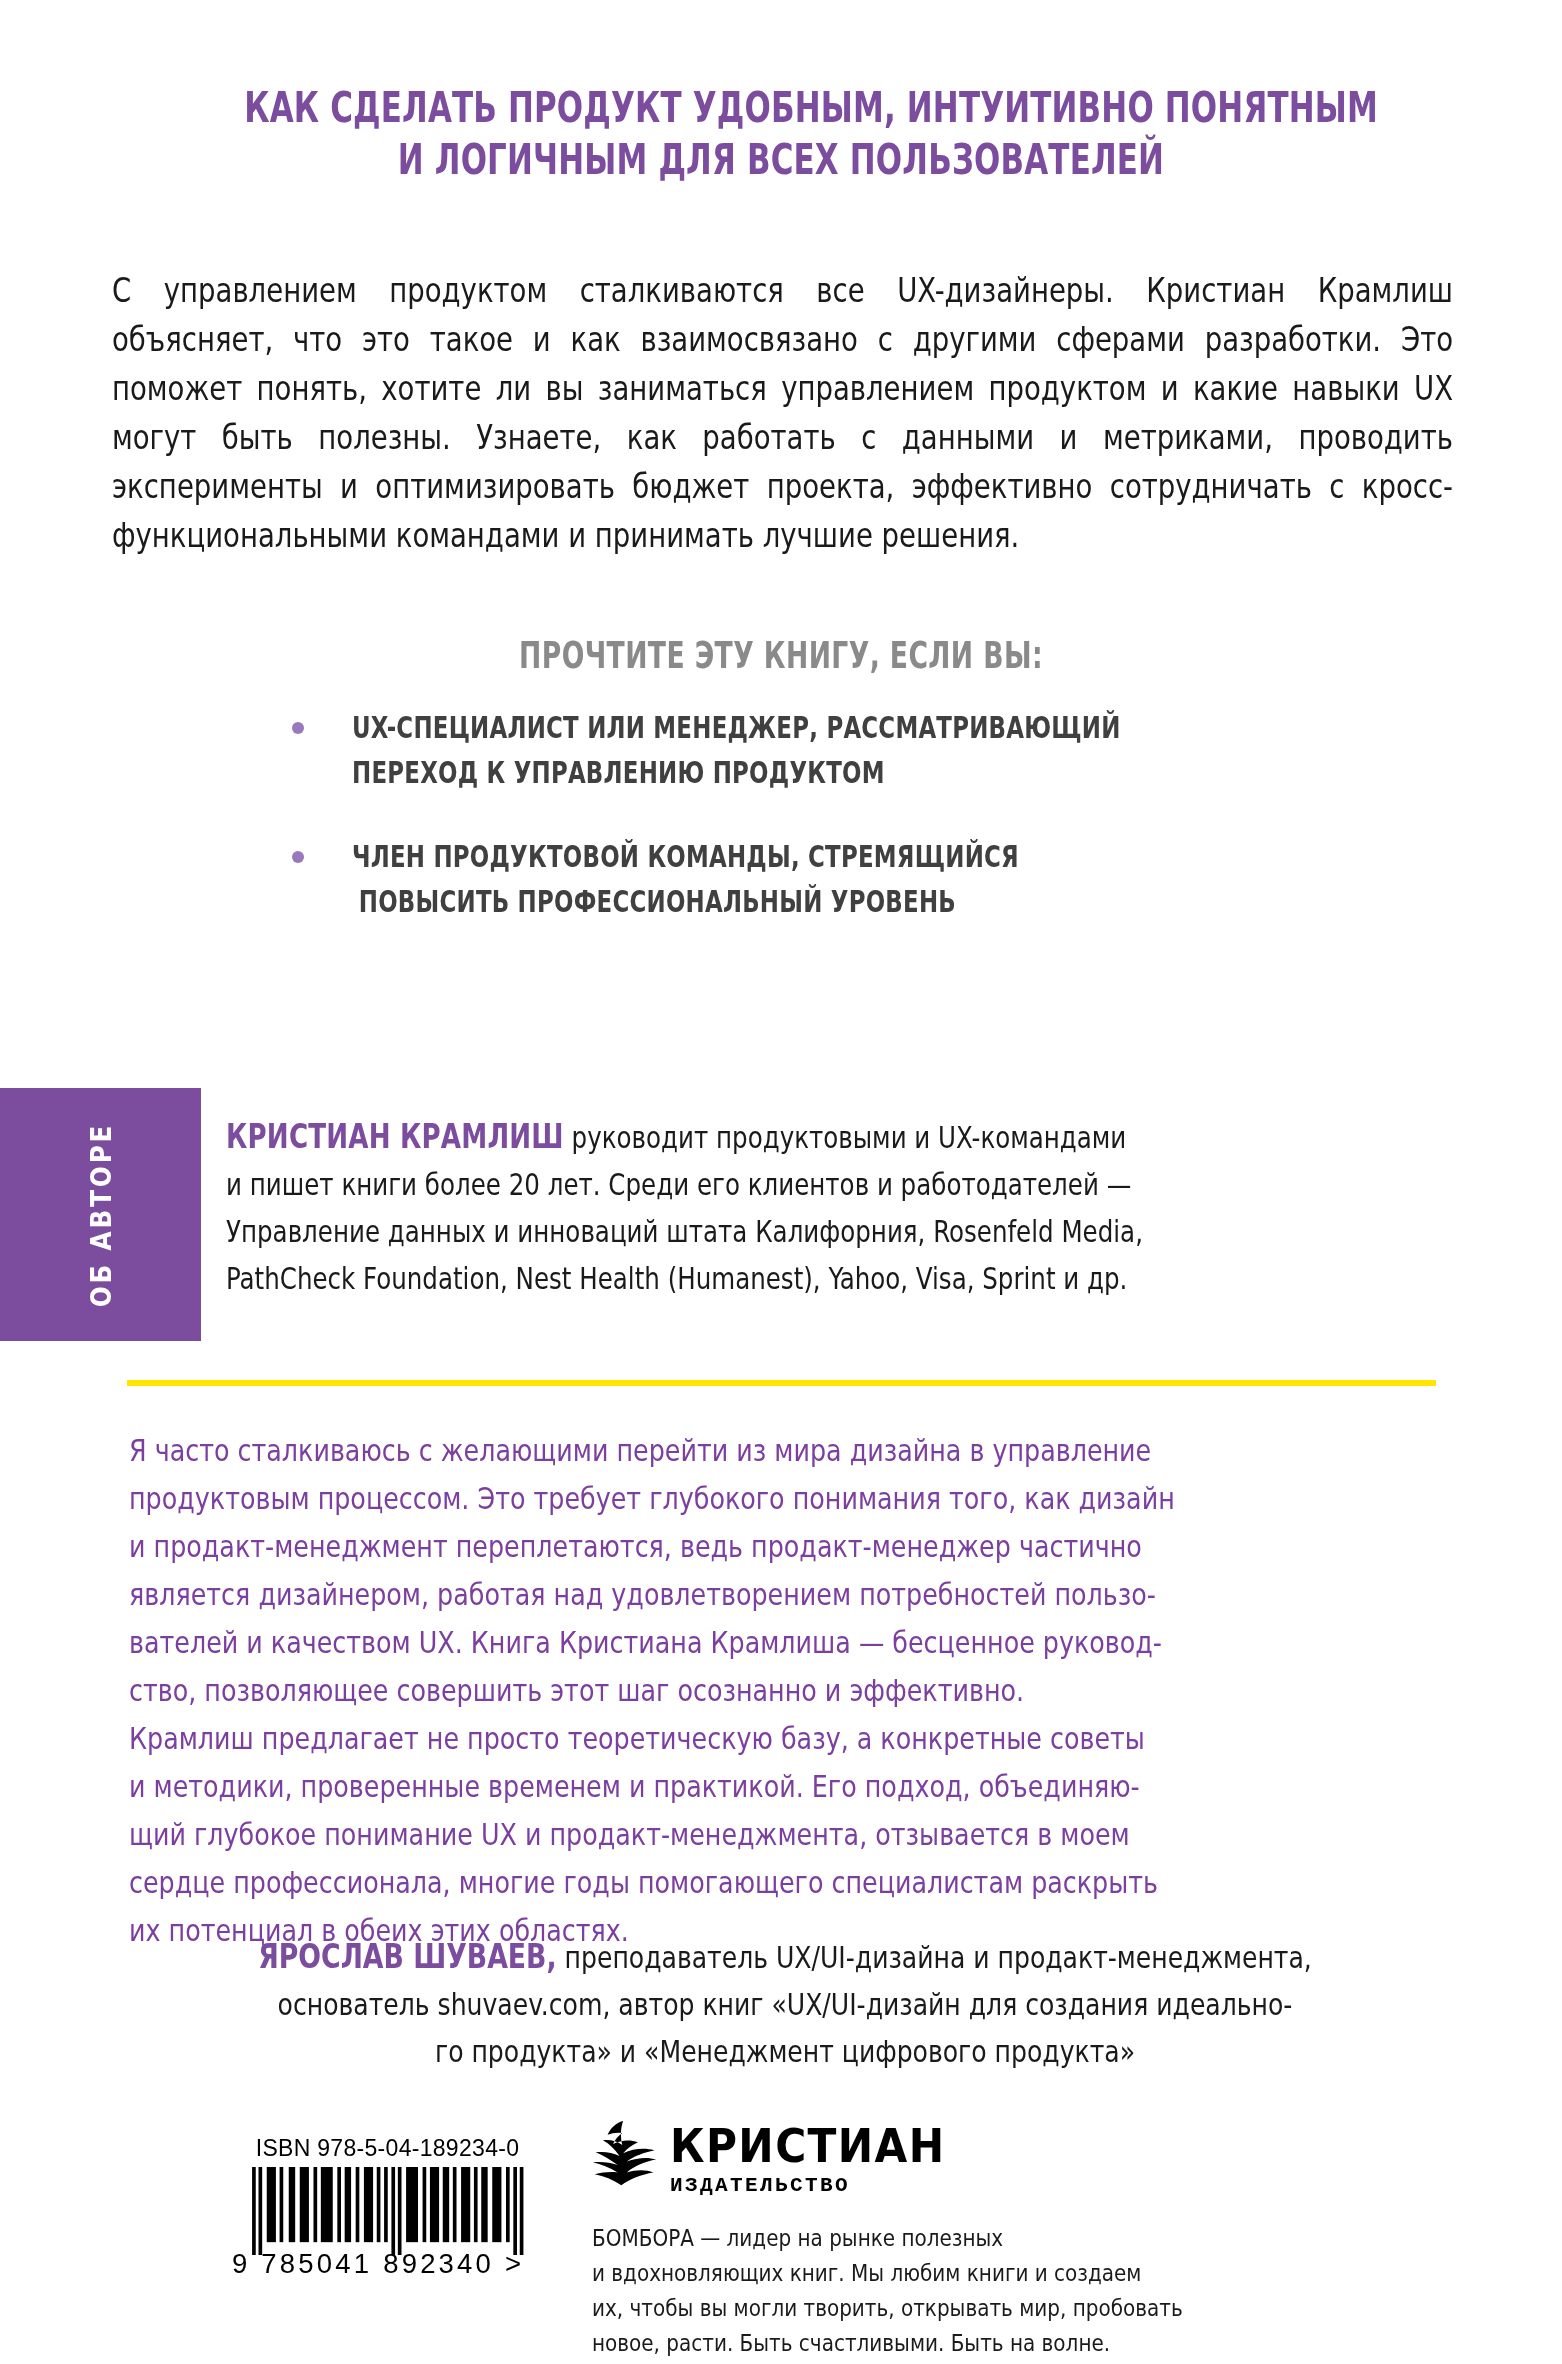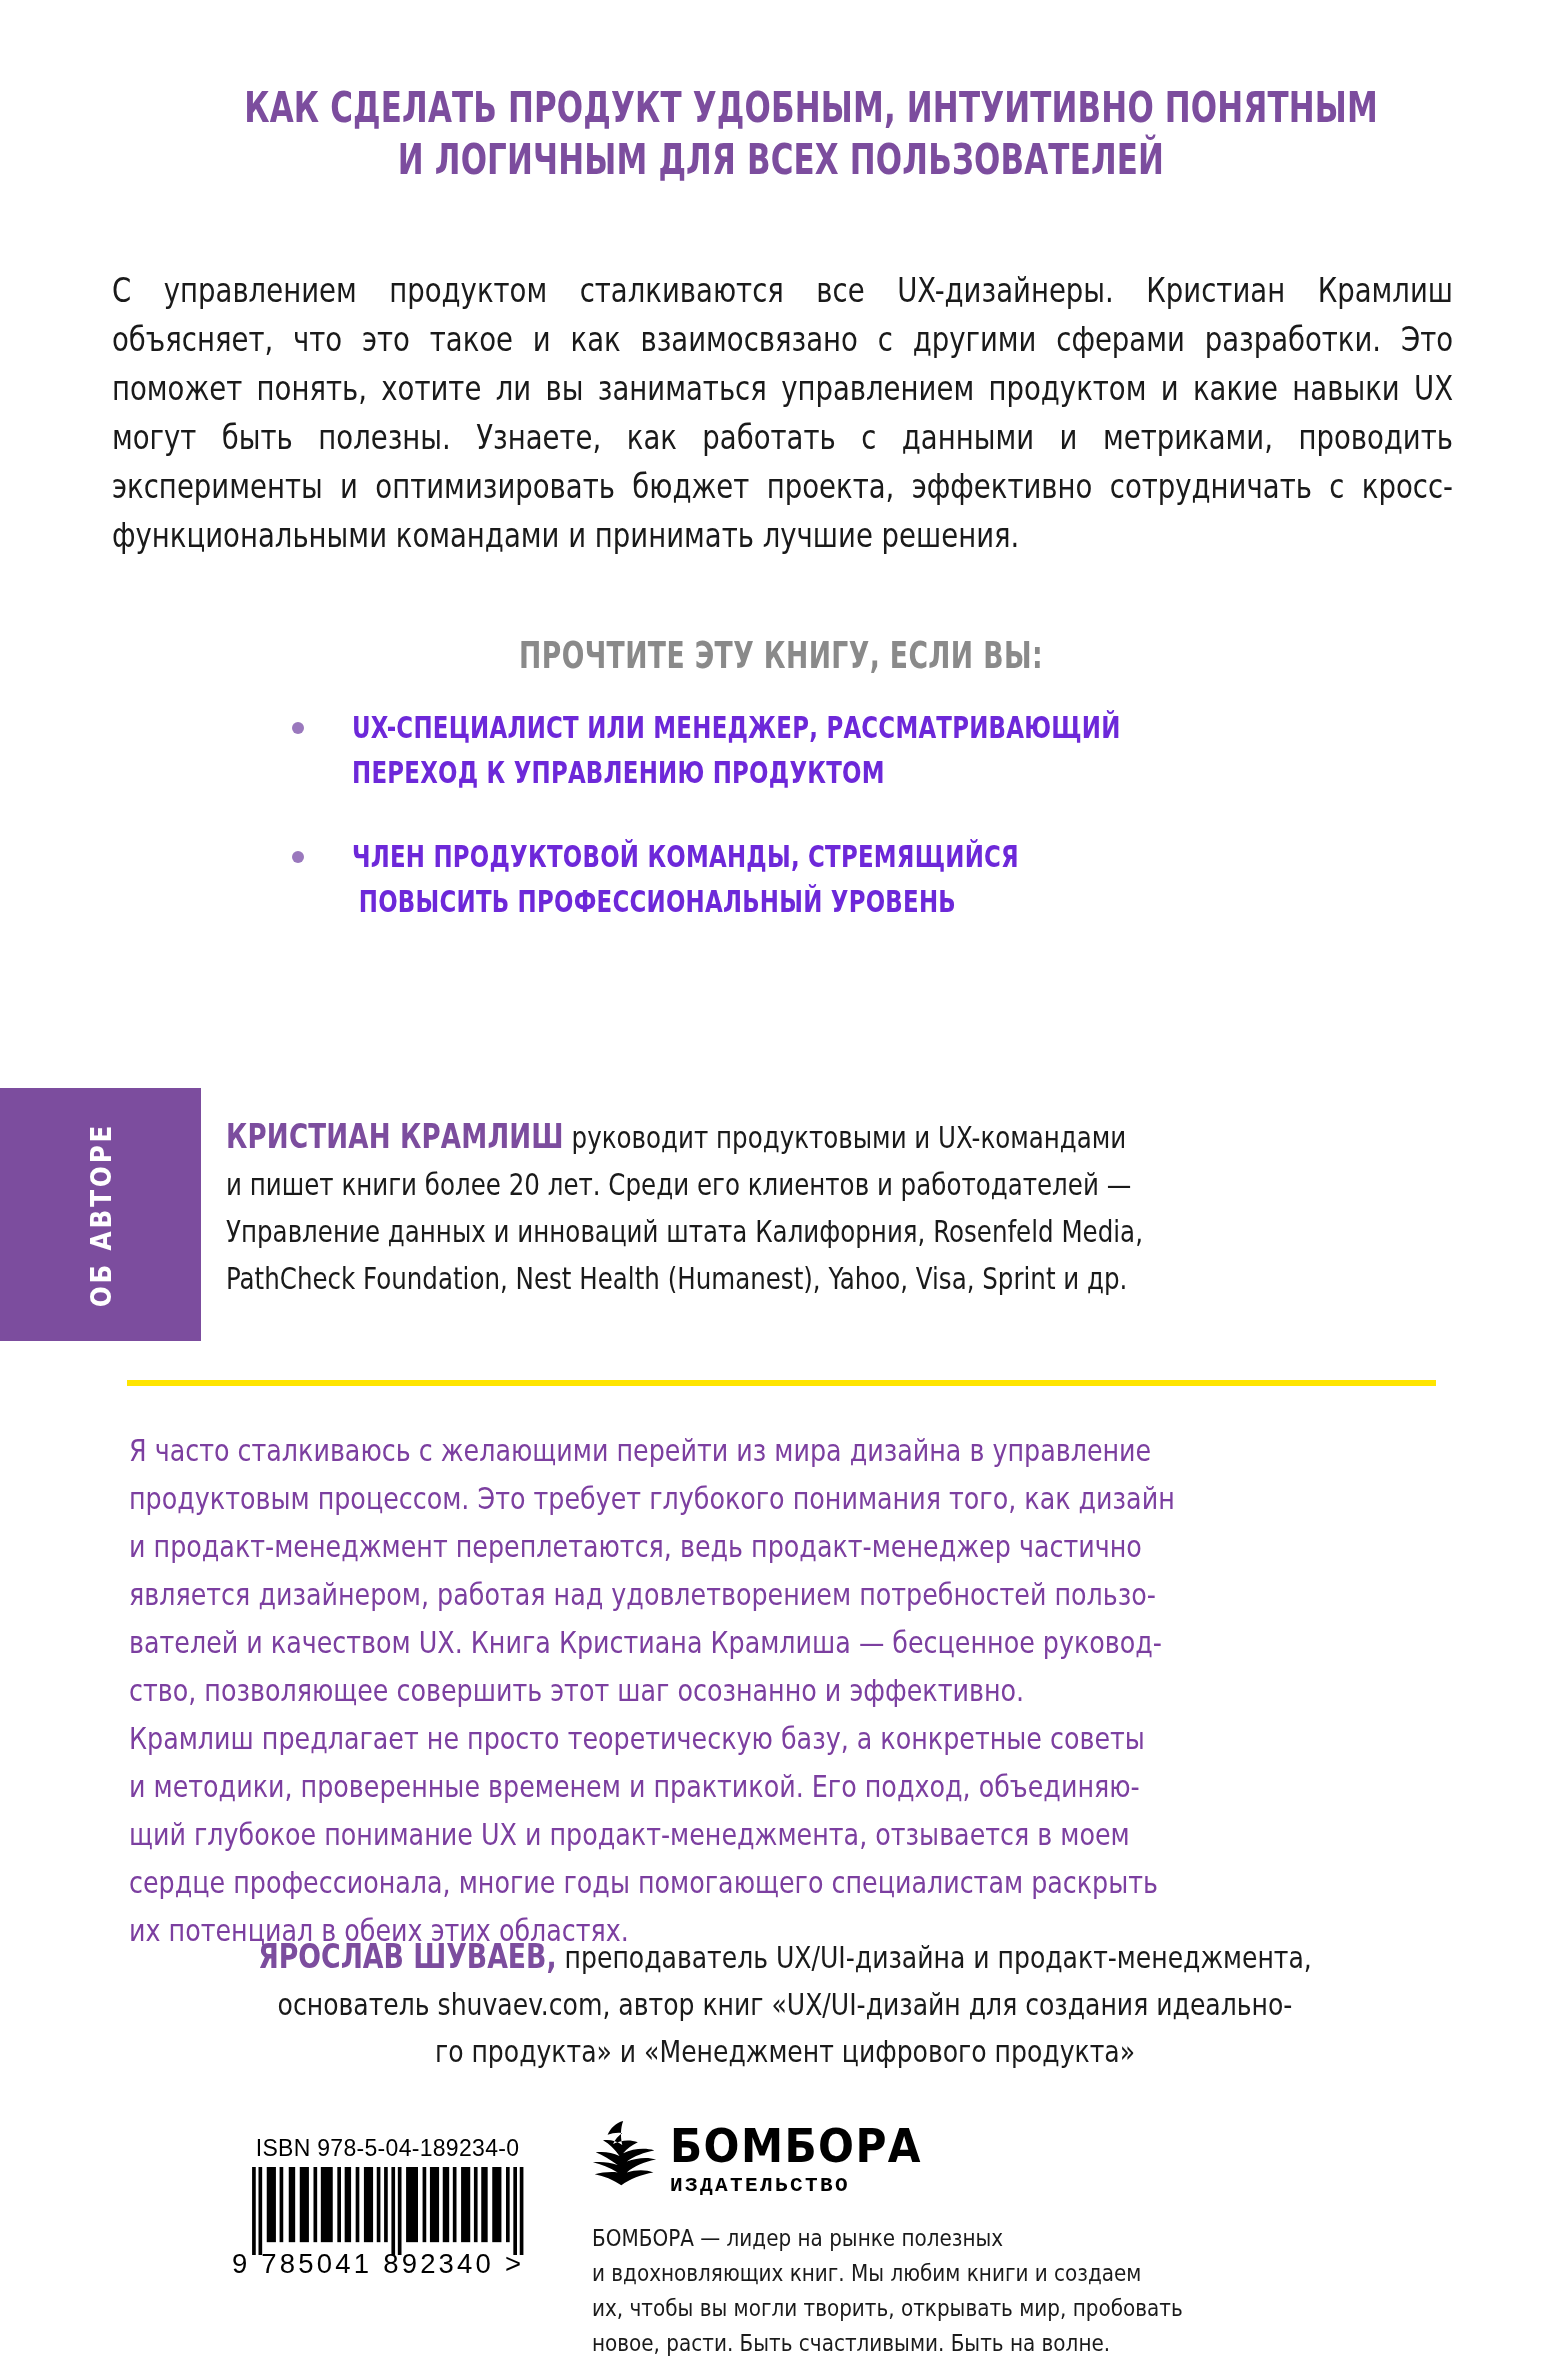--- a/index.html
+++ b/index.html
@@ -77,21 +77,21 @@
     position: absolute;
     top: 705px;
     left: 275px;
     width: 1166px;
     list-style: none;
   }
   .bullet {
     position: relative;
     margin-bottom: 39px;
     padding-left: 77px;
-    color: #6d28d9;
+    color: #404040;
     font-family: "DejaVu Sans Condensed", "Liberation Sans Narrow", "Liberation Sans", sans-serif;
     font-weight: bold;
     font-size: 31px;
     line-height: 45px;
     letter-spacing: 0.3px;
   }
   .bullet::before {
     content: "";
     position: absolute;
     left: 16.5px;
@@ -368,21 +368,21 @@
   </div>
 
   <div class="publisher">
     <div class="pub-logo-row">
       <svg class="pub-mark" viewBox="0 0 72 78" xmlns="http://www.w3.org/2000/svg">
         <g fill="#000000">
           <path d="M34 2 C26 4 20 10 17 17 C22 15 28 14 33 15 C29 18 25 22 23 27 C31 23 41 22 50 25 C44 28 38 32 34 37 C45 32 58 31 68 34 C57 36 46 40 38 46 C49 42 61 41 70 44 C58 46 46 51 38 58 C48 55 59 55 67 58 C54 60 41 65 32 72 C23 66 13 62 3 60 C11 58 20 57 28 58 C19 53 10 49 1 47 C10 46 20 47 28 50 C20 44 12 39 4 36 C13 35 22 36 30 40 C25 33 19 27 12 23 C20 22 27 24 33 28 C31 20 31 10 34 2 Z"></path>
         </g>
       </svg>
       <div class="pub-wordmark">
-        <div class="pub-name">БОМБОРА</div>
+        <div class="pub-name">КРИСТИАН</div>
         <div class="pub-sub">ИЗДАТЕЛЬСТВО</div>
       </div>
     </div>
     <div class="pub-blurb">
       <span class="p-line">БОМБОРА — лидер на рынке полезных</span>
       <span class="p-line">и вдохновляющих книг. Мы любим книги и создаем</span>
       <span class="p-line">их, чтобы вы могли творить, открывать мир, пробовать</span>
       <span class="p-line">новое, расти. Быть счастливыми. Быть на волне.</span>
     </div>
   </div>

